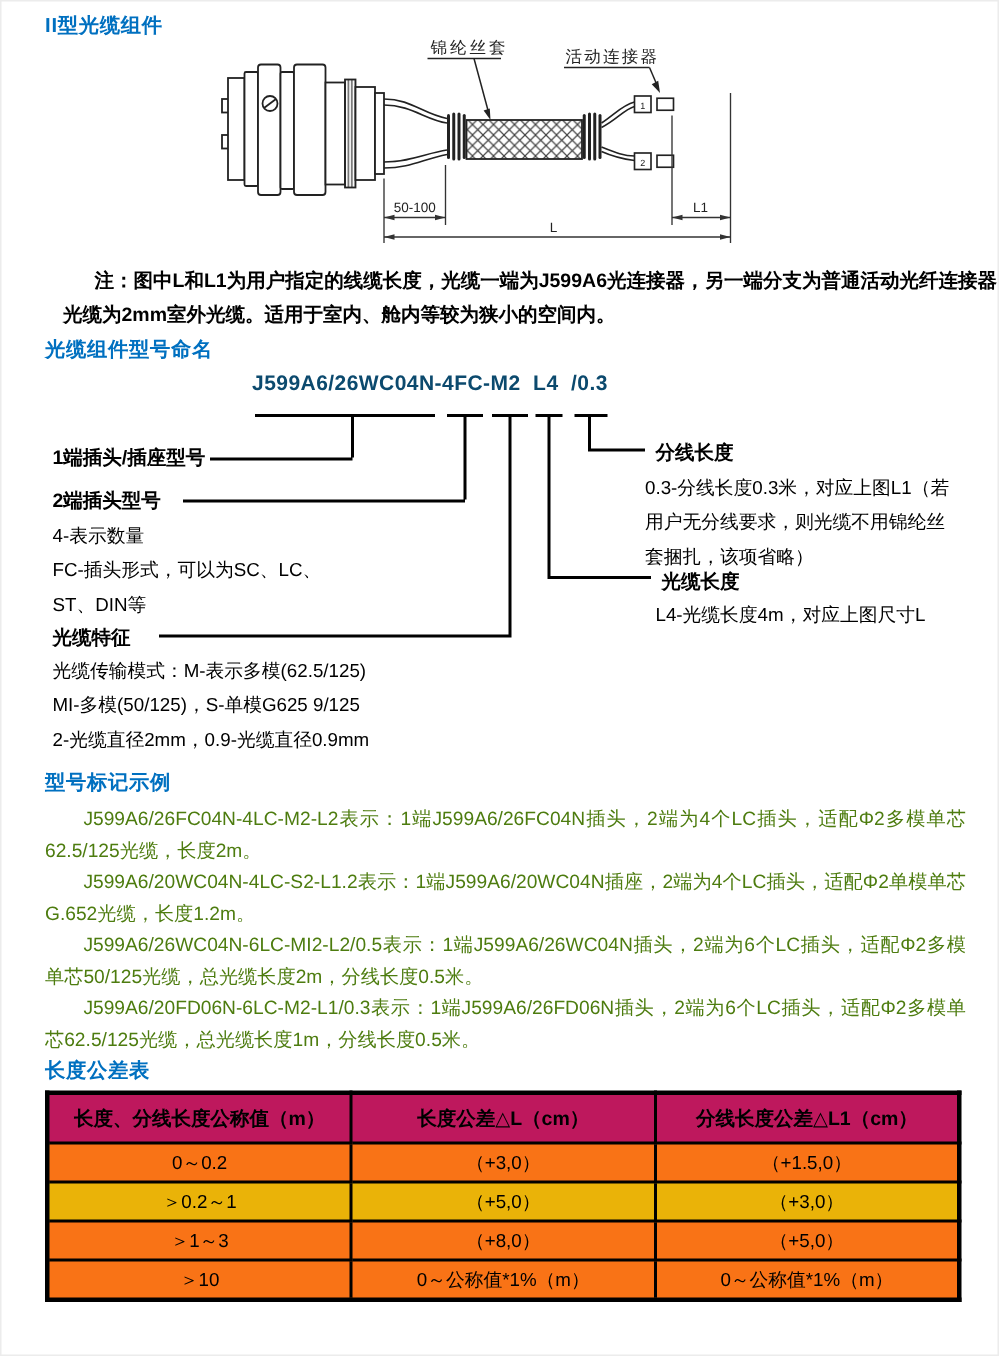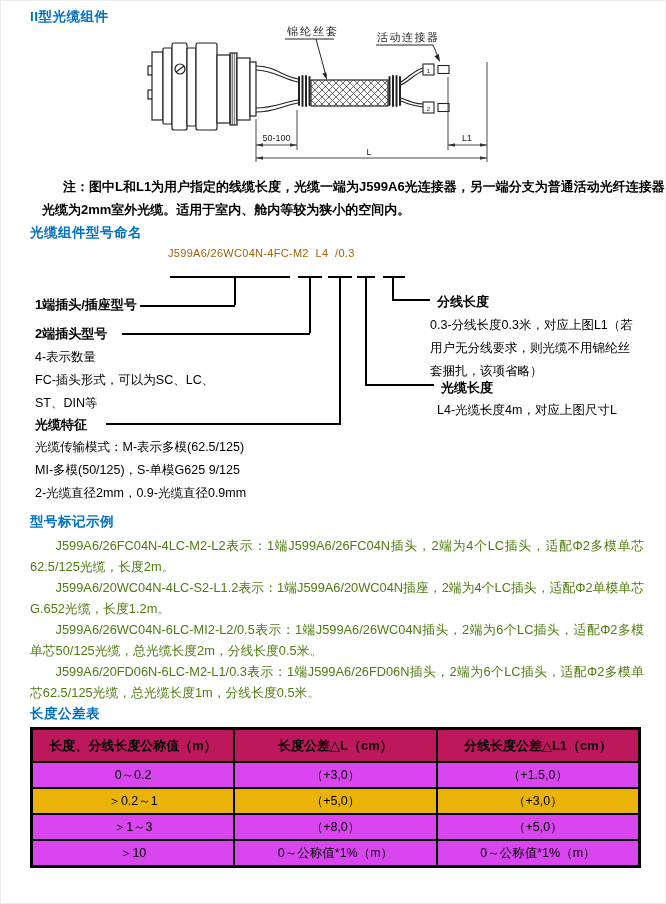--- a/index.html
+++ b/index.html
@@ -7,39 +7,39 @@
     width:666px;height:904px;position:relative;background:#ffffff;
     font-family:"Liberation Sans","DejaVu Sans",sans-serif;
     color:#111;overflow:hidden;box-shadow:inset 0 0 0 1px #ececec;
   }
   .abs{position:absolute;}
   .sec-heading{
     color:#0070c0;font-weight:bold;font-size:13.5px;letter-spacing:.5px;
   }
   .note-line{font-weight:bold;font-size:13px;color:#000;white-space:nowrap;}
   .model-number{
-    font-weight:normal;font-size:11px;color:#a16207;white-space:pre;letter-spacing:.3px;
+    font-weight:bold;font-size:14px;color:#0c4a6e;white-space:pre;letter-spacing:.3px;
   }
   .lbl{font-size:12.5px;color:#000;white-space:nowrap;}
   .lbl.bold{font-weight:bold;font-size:13px;}
   .examples p{
     margin:0;font-size:12.8px;line-height:21px;text-indent:2em;color:#4d7c0f;
     text-align:justify;
   }
   table.tol{
     border-collapse:collapse;width:611px;table-layout:fixed;
     border:3px solid #000;
   }
   table.tol th,table.tol td{
     border:2px solid #000;text-align:center;vertical-align:middle;
     font-size:12.5px;color:#000;padding:0;
   }
   table.tol th{height:31px;font-size:13px;background:#be185d;font-weight:bold;}
   table.tol td{height:24px;}
-  table.tol tr.alt-a td{background:#d946ef;}
+  table.tol tr.alt-a td{background:#f97316;}
   table.tol tr.alt-b td{background:#eab308;}
   svg text{font-family:"Liberation Sans","DejaVu Sans",sans-serif;}
 </style>
 </head>
 <body>
 
 <div class="abs sec-heading" style="left:30px;top:8px;">II型光缆组件</div>
 
 <svg class="abs" style="left:140px;top:20px;" width="360" height="150" viewBox="0 0 360 150">
   <defs>

